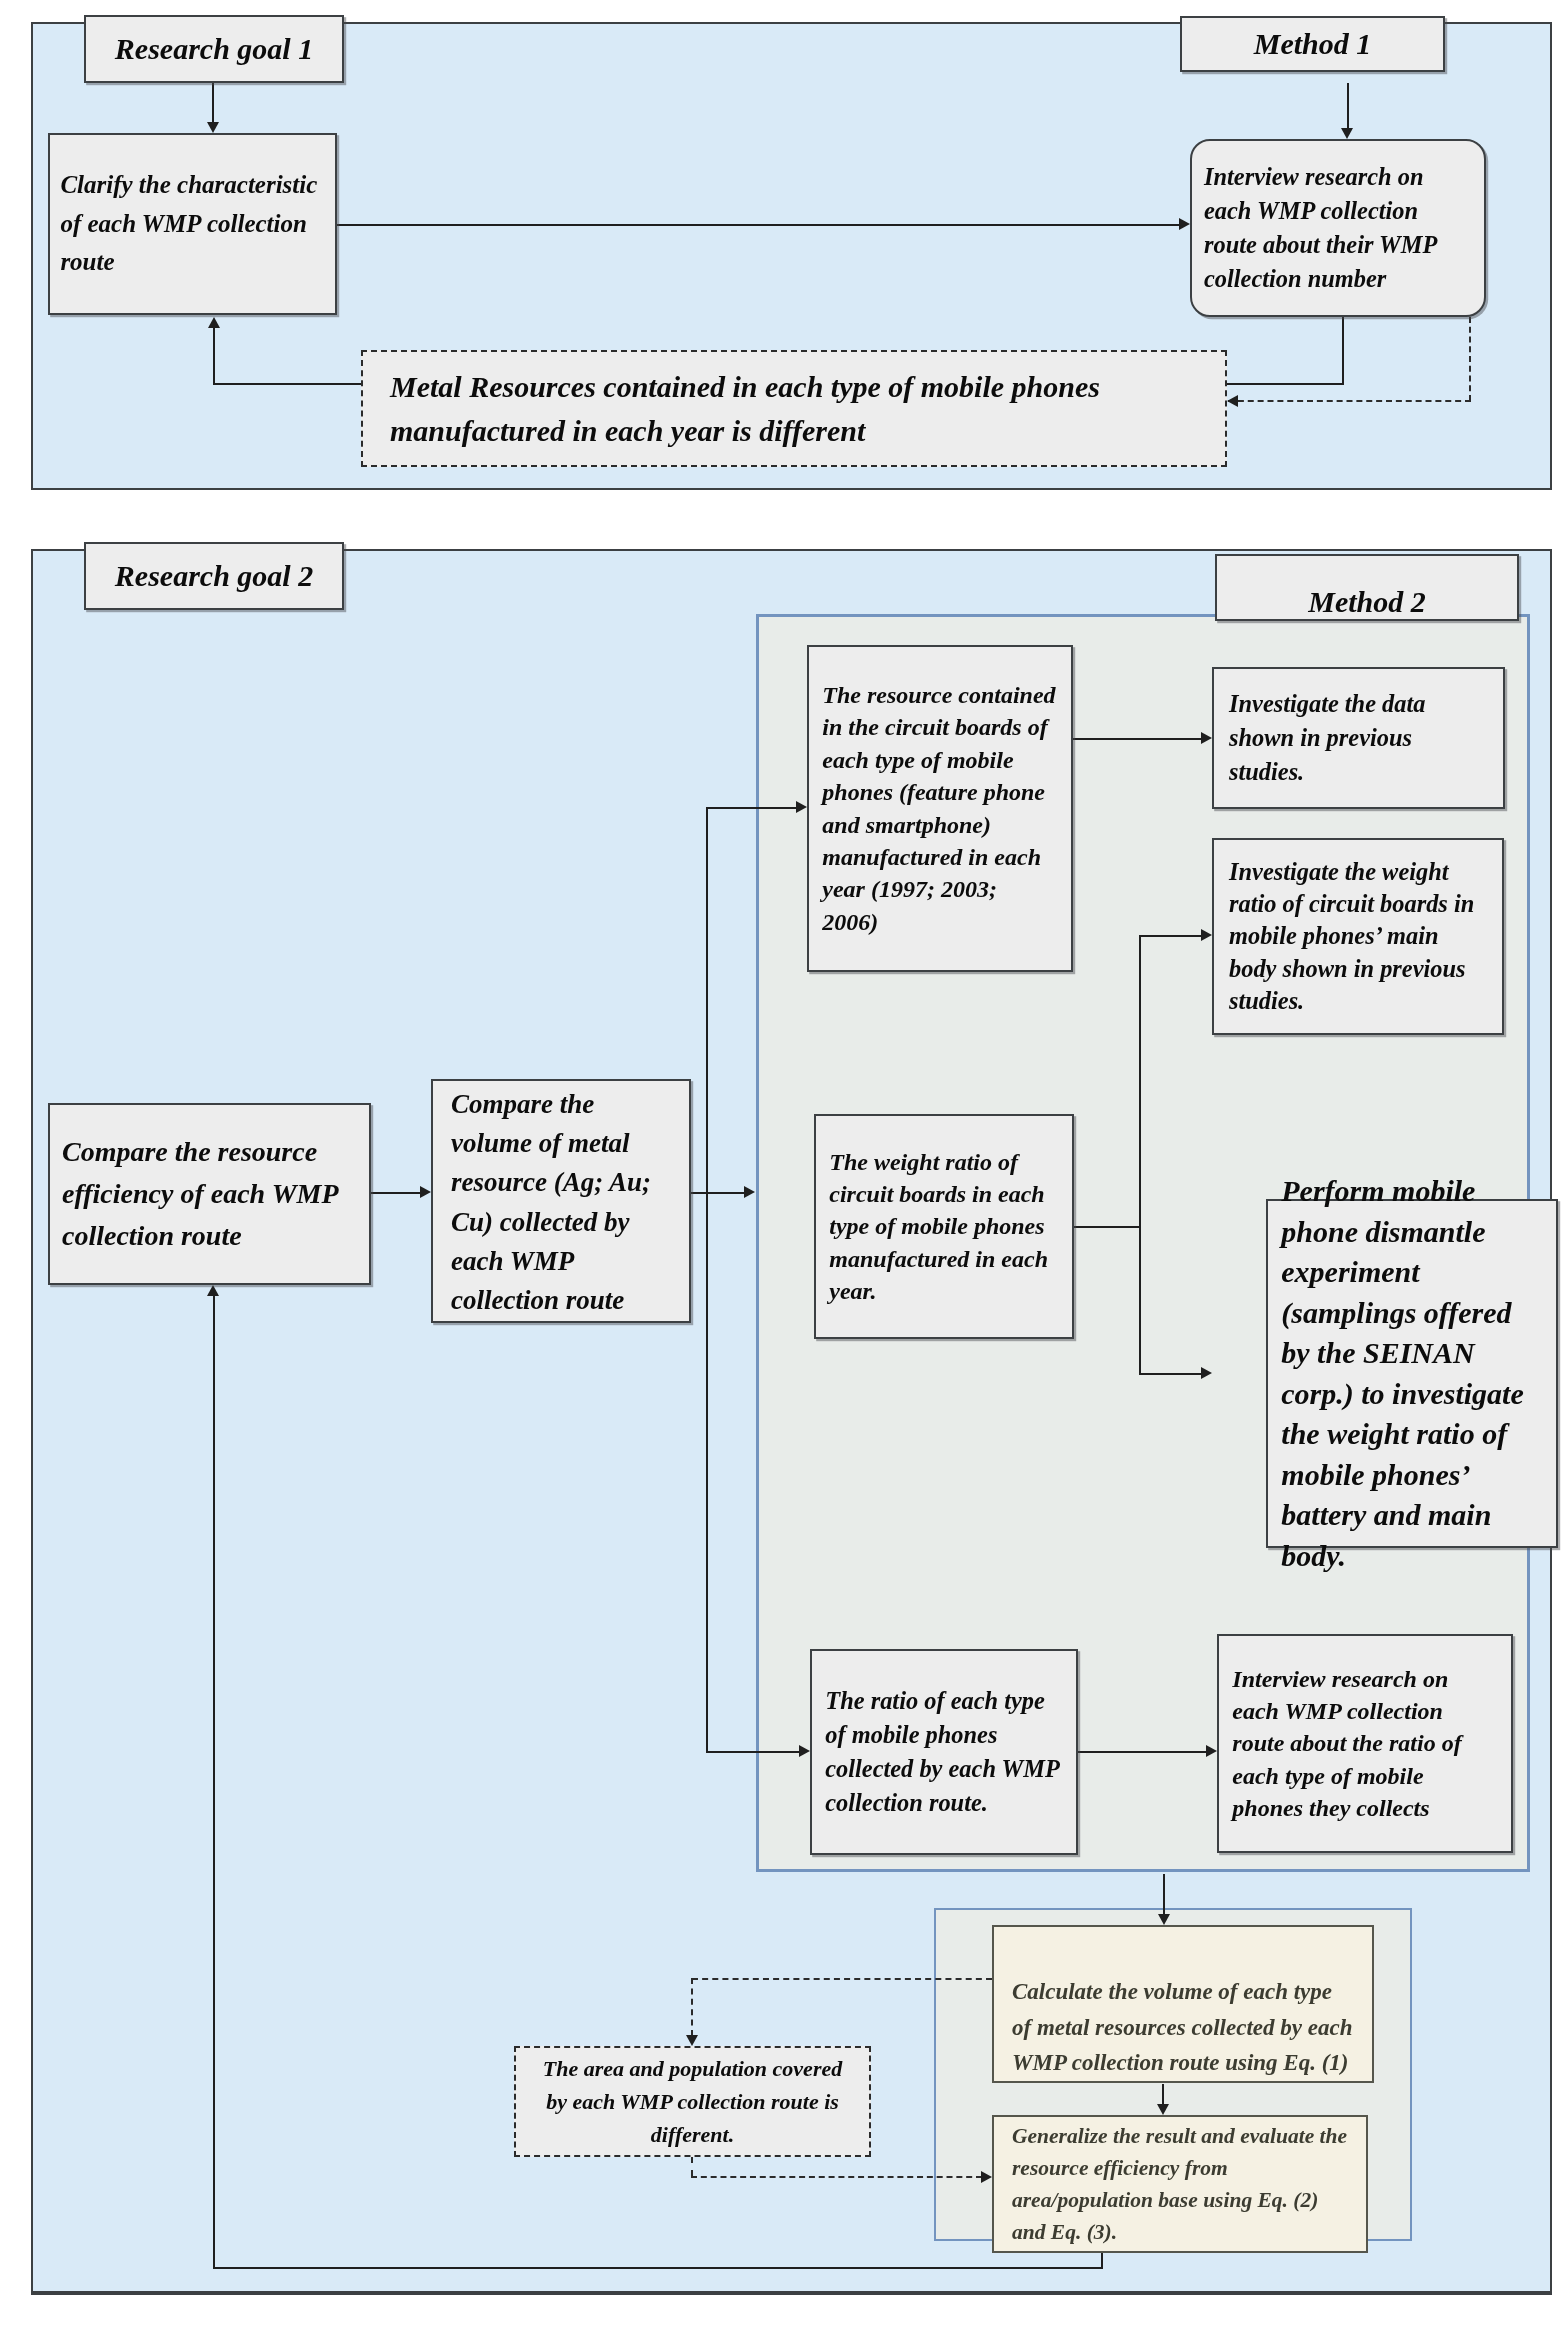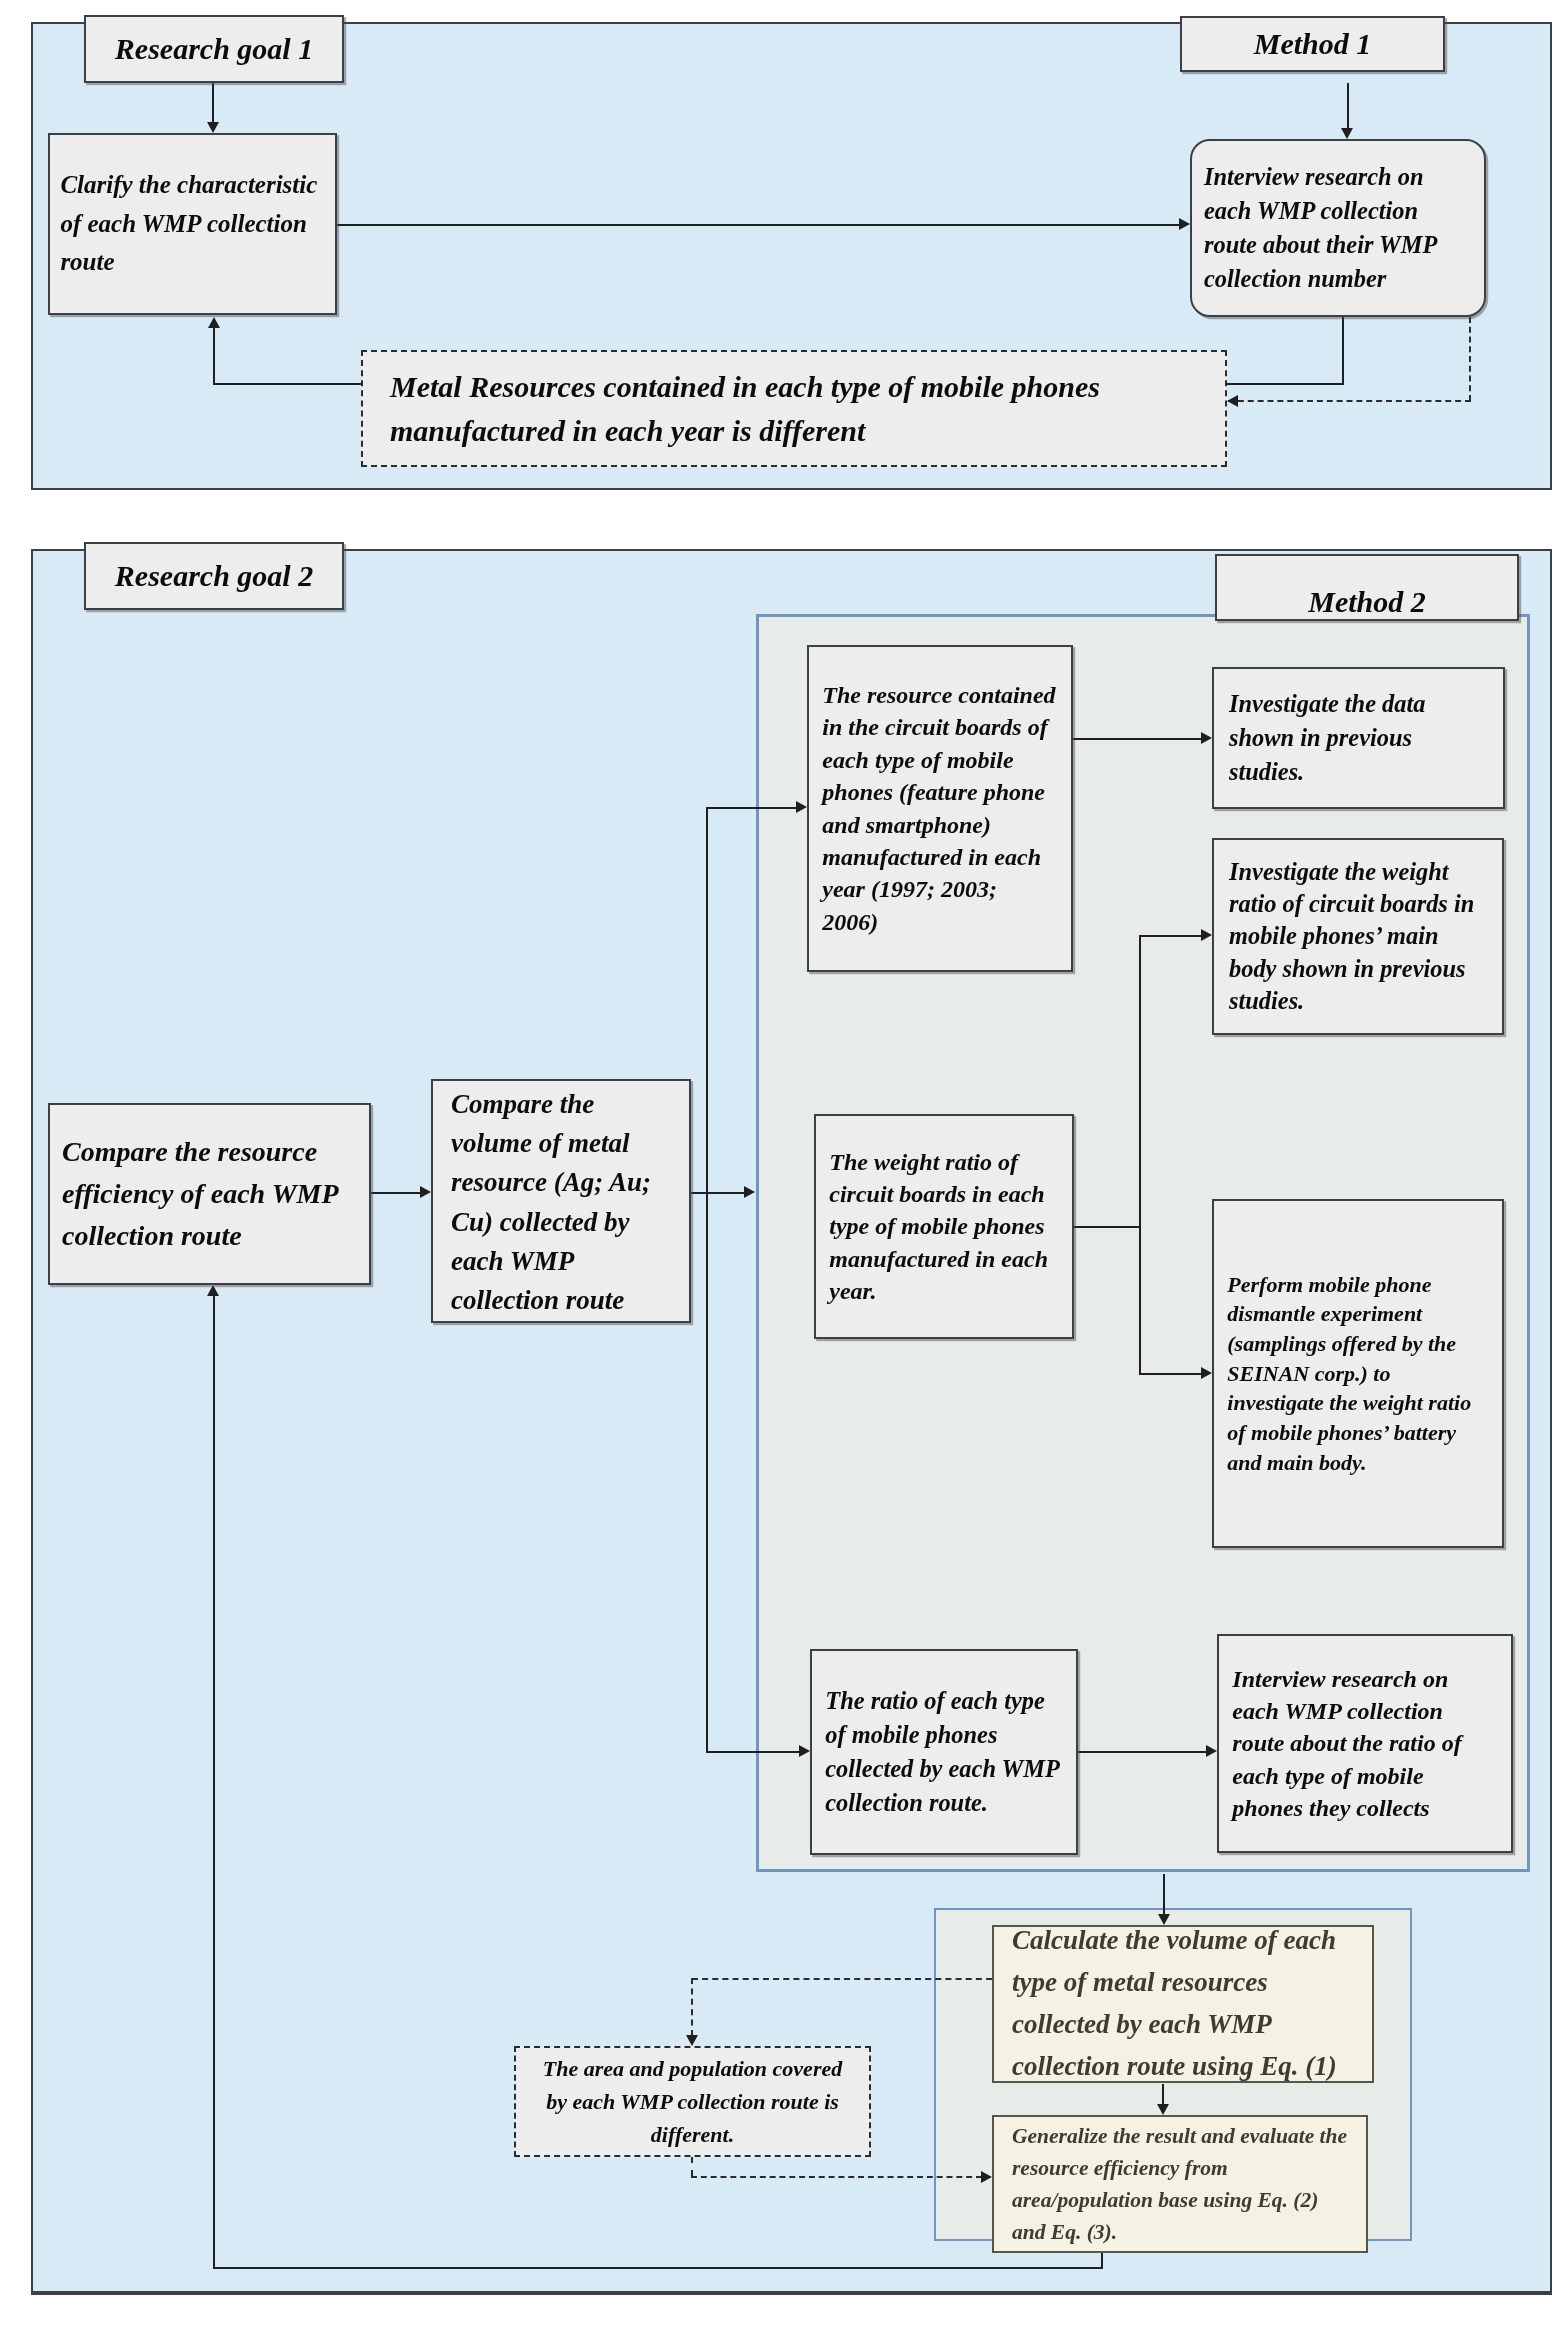--- a/index.html
+++ b/index.html
@@ -142,31 +142,31 @@
   </div>
 
   <div class="box" style="left:1212px;top:667px;width:293px;height:142px;font-size:24.4px;line-height:1.4;padding:0 15px;">
     <span>Investigate the data shown in previous studies.</span>
   </div>
 
   <div class="box" style="left:1212px;top:838px;width:292px;height:197px;font-size:24.4px;line-height:1.32;padding:1.5px 18px 1.5px 15px;">
     <span>Investigate the weight ratio of circuit boards in mobile phones’ main body shown in previous studies.</span>
   </div>
 
-  <div class="box" style="left:1212px;top:1199px;width:292px;height:349px;font-size:22px;line-height:1.35;padding:1.5px 13.3px;">
+  <div class="box" style="left:1266px;top:1199px;width:292px;height:349px;font-size:30px;line-height:1.35;padding:1.5px 13.3px;">
     <span>Perform mobile phone dismantle experiment (samplings offered by the SEINAN corp.) to investigate the weight ratio of mobile phones’ battery and main body.</span>
   </div>
 
   <div class="box" style="left:1217px;top:1634px;width:296px;height:219px;font-size:24px;line-height:1.35;padding:0 13.3px;">
     <span>Interview research on each WMP collection route about the ratio of each type of mobile phones they collects</span>
   </div>
 
   <div class="subpanel" style="left:934px;top:1908px;width:478px;height:333px;border-width:2.2px;"></div>
 
-  <div class="box cream" style="left:992px;top:1925px;width:382px;height:158px;font-size:27px;line-height:1.55;padding:0 18px;">
+  <div class="box cream" style="left:992px;top:1925px;width:382px;height:158px;font-size:23px;line-height:1.55;padding:0 18px;justify-content:flex-end;">
     <span>Calculate the volume of each type of metal resources collected by each WMP collection route using Eq. (1)</span>
   </div>
 
   <div class="box cream" style="left:992px;top:2115px;width:376px;height:138px;font-size:21.5px;line-height:1.5;padding:0 18px;">
     <span>Generalize the result and evaluate the resource efficiency from area/population base using Eq. (2) and Eq. (3).</span>
   </div>
 
   <div class="box dashbox" style="left:514px;top:2046px;width:357px;height:111px;font-size:22px;line-height:1.5;padding:0 15px;text-align:center;">
     <span>The area and population covered by each WMP collection route is different.</span>
   </div>

